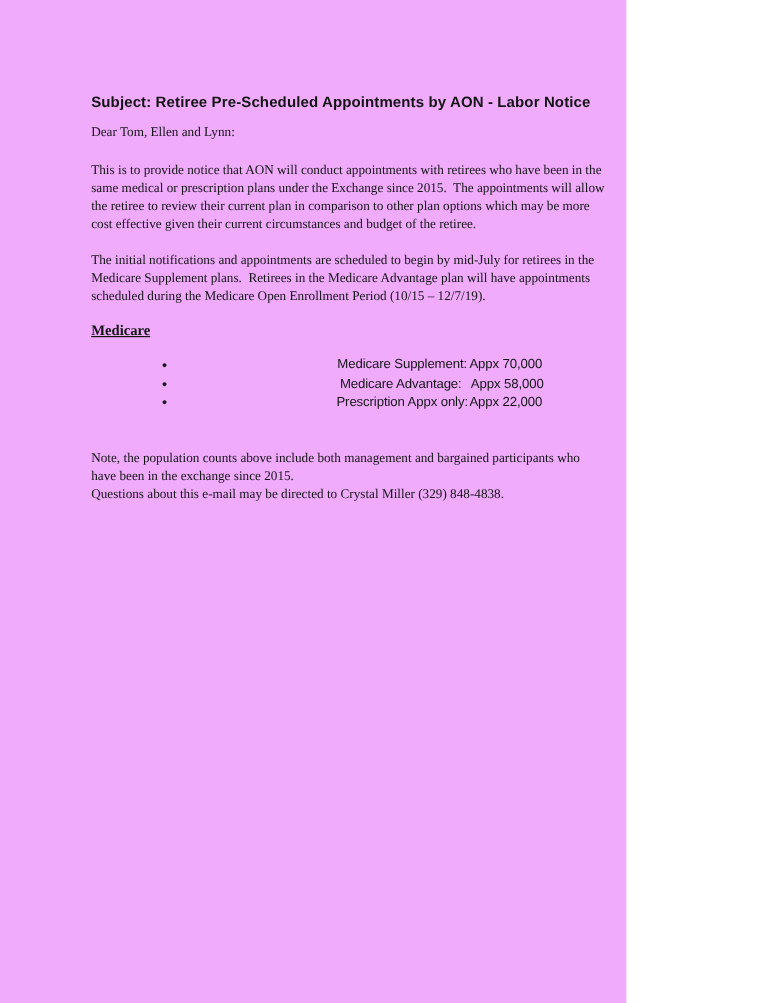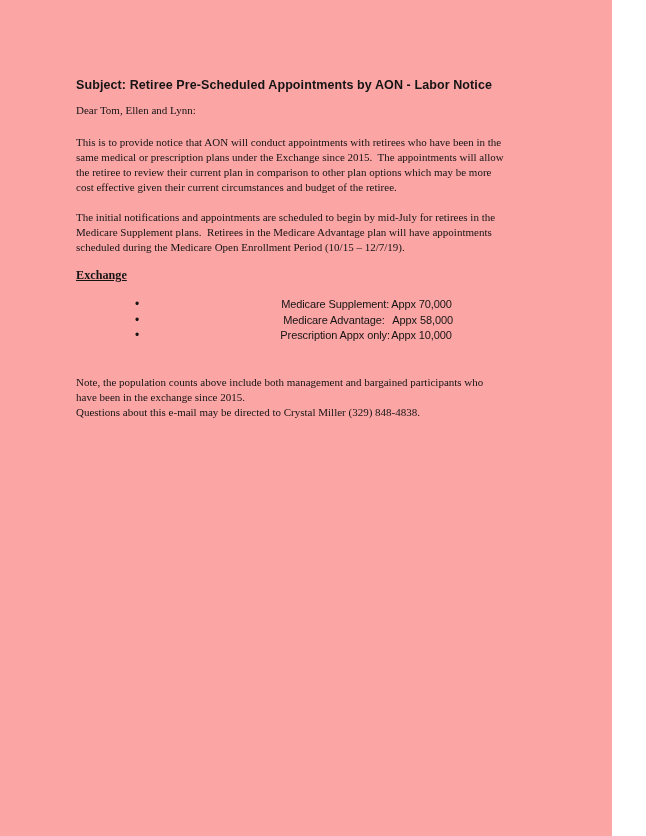--- a/index.html
+++ b/index.html
@@ -1,21 +1,21 @@
 <!DOCTYPE html>
 <html><head>
 <meta charset="utf-8">
 <style>
   * { margin: 0; padding: 0; box-sizing: border-box; }
   html, body { background: #ffffff; }
   .page {
     position: relative;
-    width: 612px;
+    width: 522px;
     height: 836px;
-    background: #fca5a5;
+    background: #f0abfc;
     overflow: hidden;
     color: #141414;
   }
   .content {
     position: absolute;
     left: 76px;
     top: 78px;
     width: 500px;
   }
   .subject {
@@ -86,32 +86,32 @@
 
     <div class="serif para1">This is to provide notice that AON will conduct appointments with retirees who have been in the
 same medical or prescription plans under the Exchange since 2015.  The appointments will allow
 the retiree to review their current plan in comparison to other plan options which may be more
 cost effective given their current circumstances and budget of the retiree.</div>
 
     <div class="serif para2">The initial notifications and appointments are scheduled to begin by mid-July for retirees in the
 Medicare Supplement plans.  Retirees in the Medicare Advantage plan will have appointments
 scheduled during the Medicare Open Enrollment Period (10/15 – 12/7/19).</div>
 
-    <div class="details-heading">Exchange</div>
+    <div class="details-heading">Medicare</div>
 
 
     <ul class="bullet-list">
       <li class="bullet-item">
         <span class="bullet-label">Medicare Supplement:</span><span class="bullet-value">Appx 70,000</span>
       </li>
       <li class="bullet-item">
         <span class="bullet-label">Medicare Advantage:</span><span class="bullet-value"> Appx 58,000</span>
       </li>
       <li class="bullet-item">
-        <span class="bullet-label">Prescription Appx only:</span><span class="bullet-value">Appx 10,000</span>
+        <span class="bullet-label">Prescription Appx only:</span><span class="bullet-value">Appx 22,000</span>
       </li>
     </ul>
 
     <div class="serif note-para">Note, the population counts above include both management and bargained participants who
 have been in the exchange since 2015.</div>
 
     <div class="serif closing-para">Questions about this e-mail may be directed to Crystal Miller (329) 848-4838.</div>
 
   </div>
 </div>

